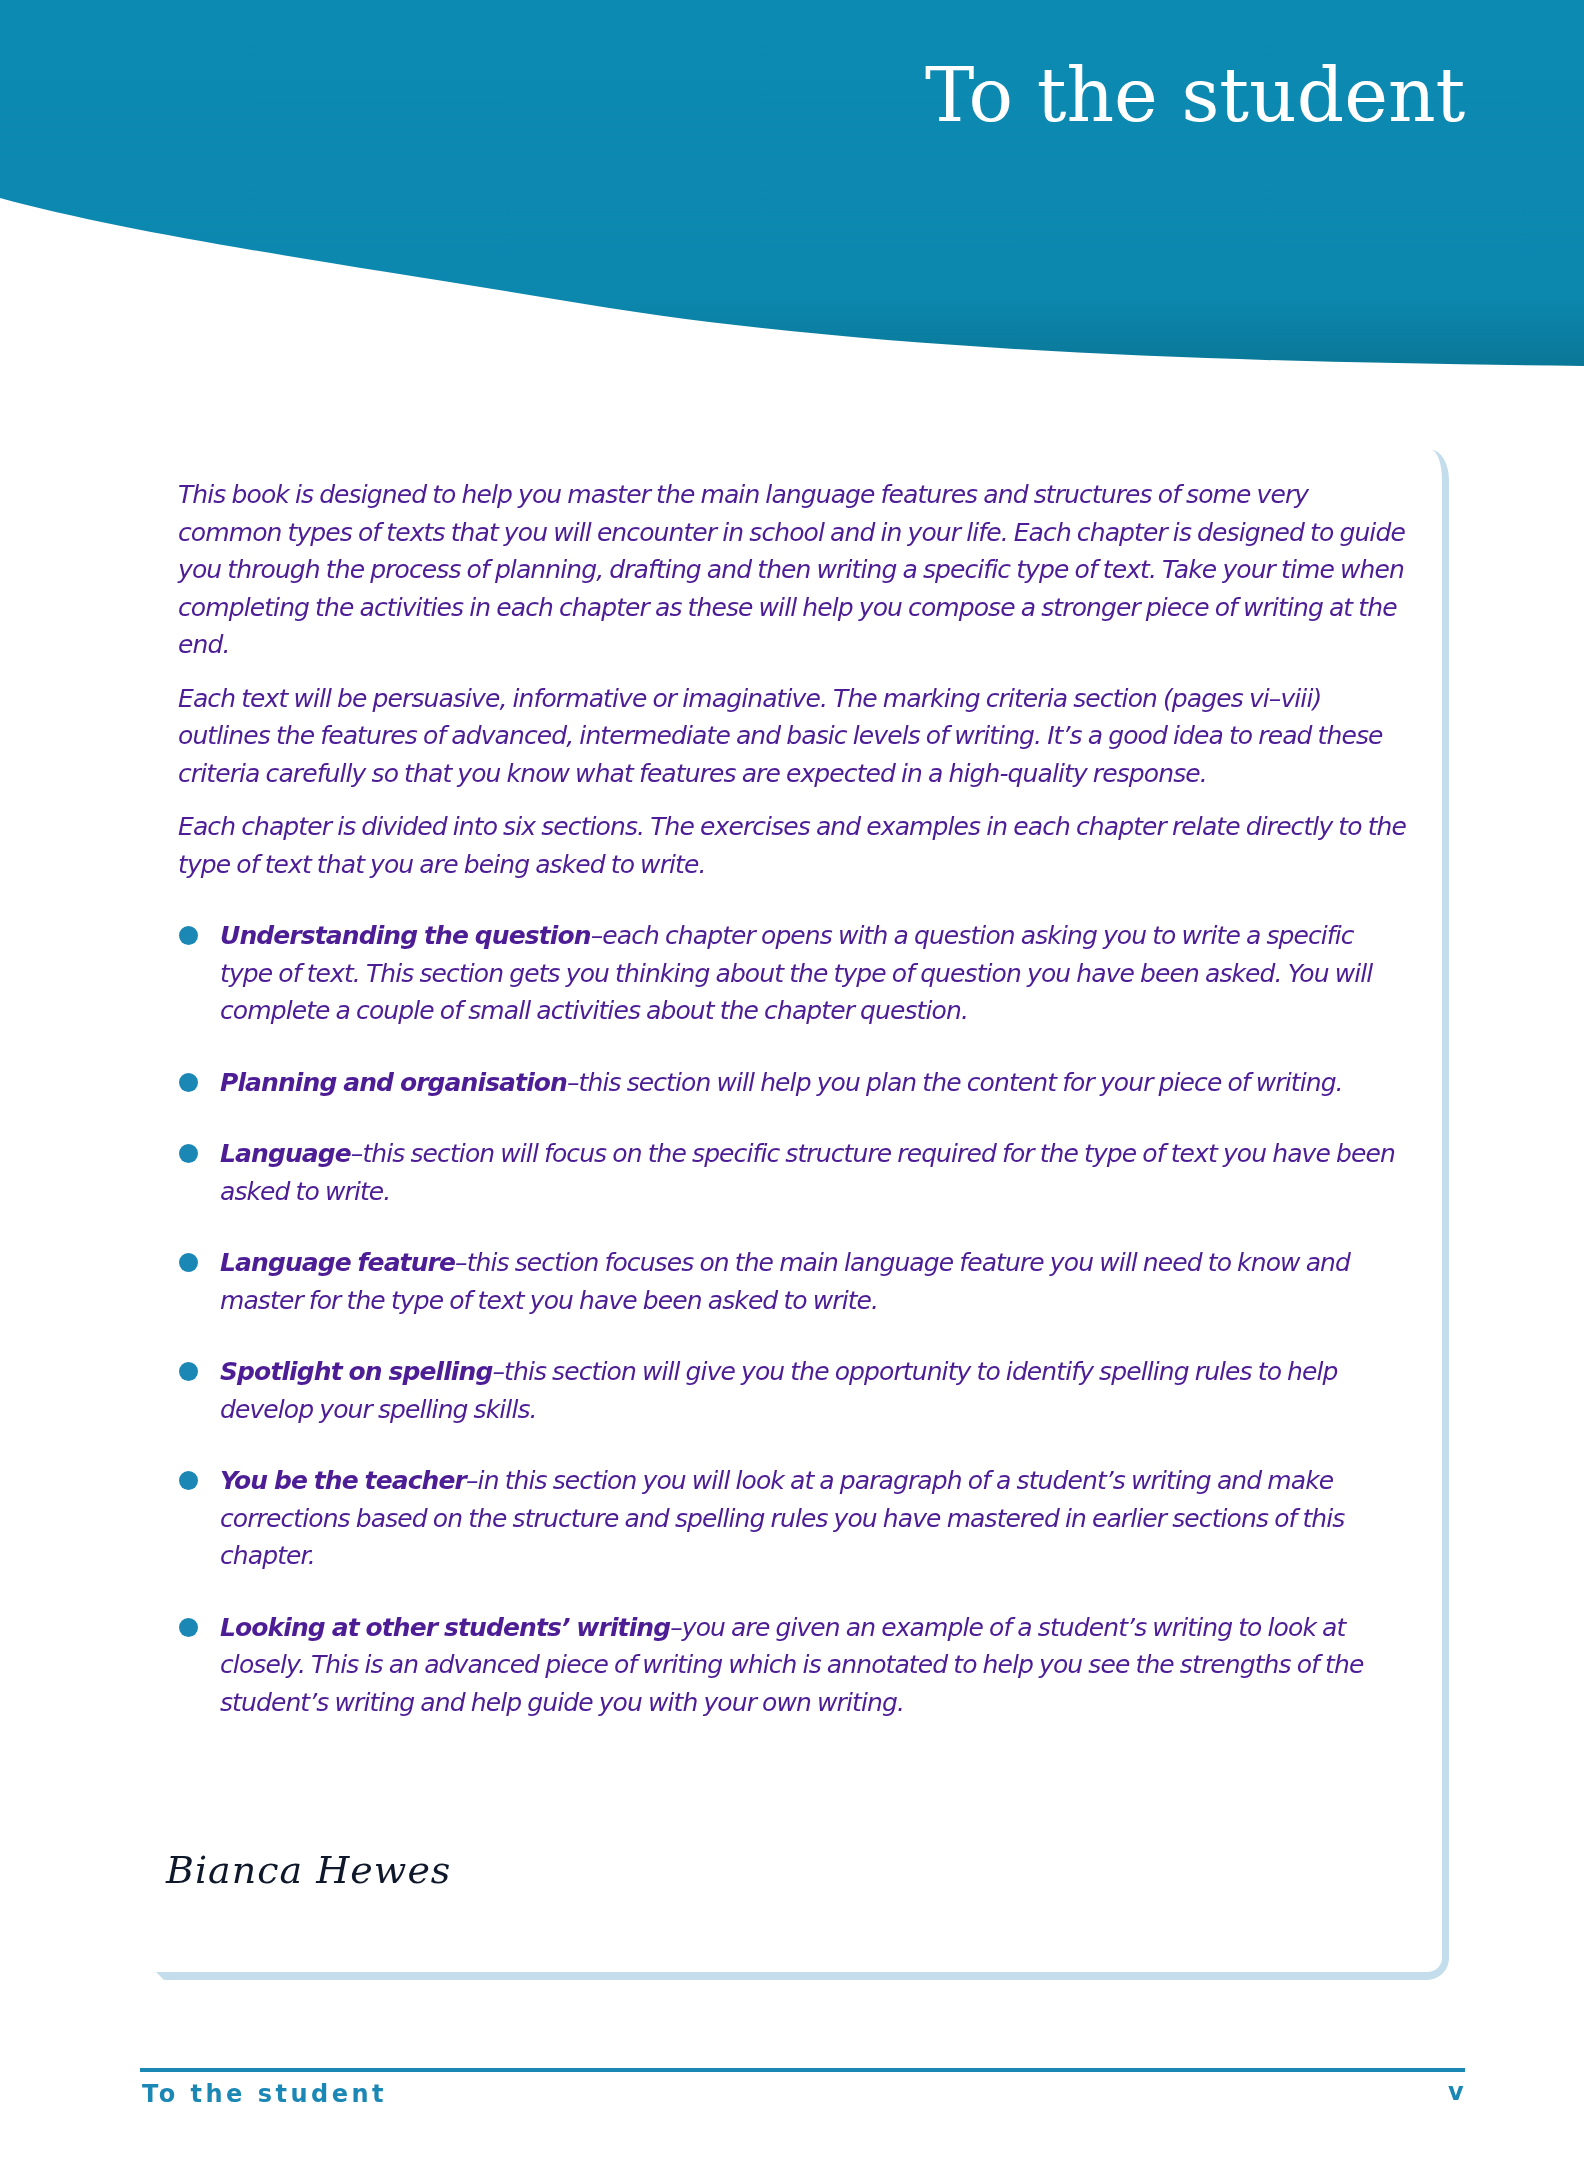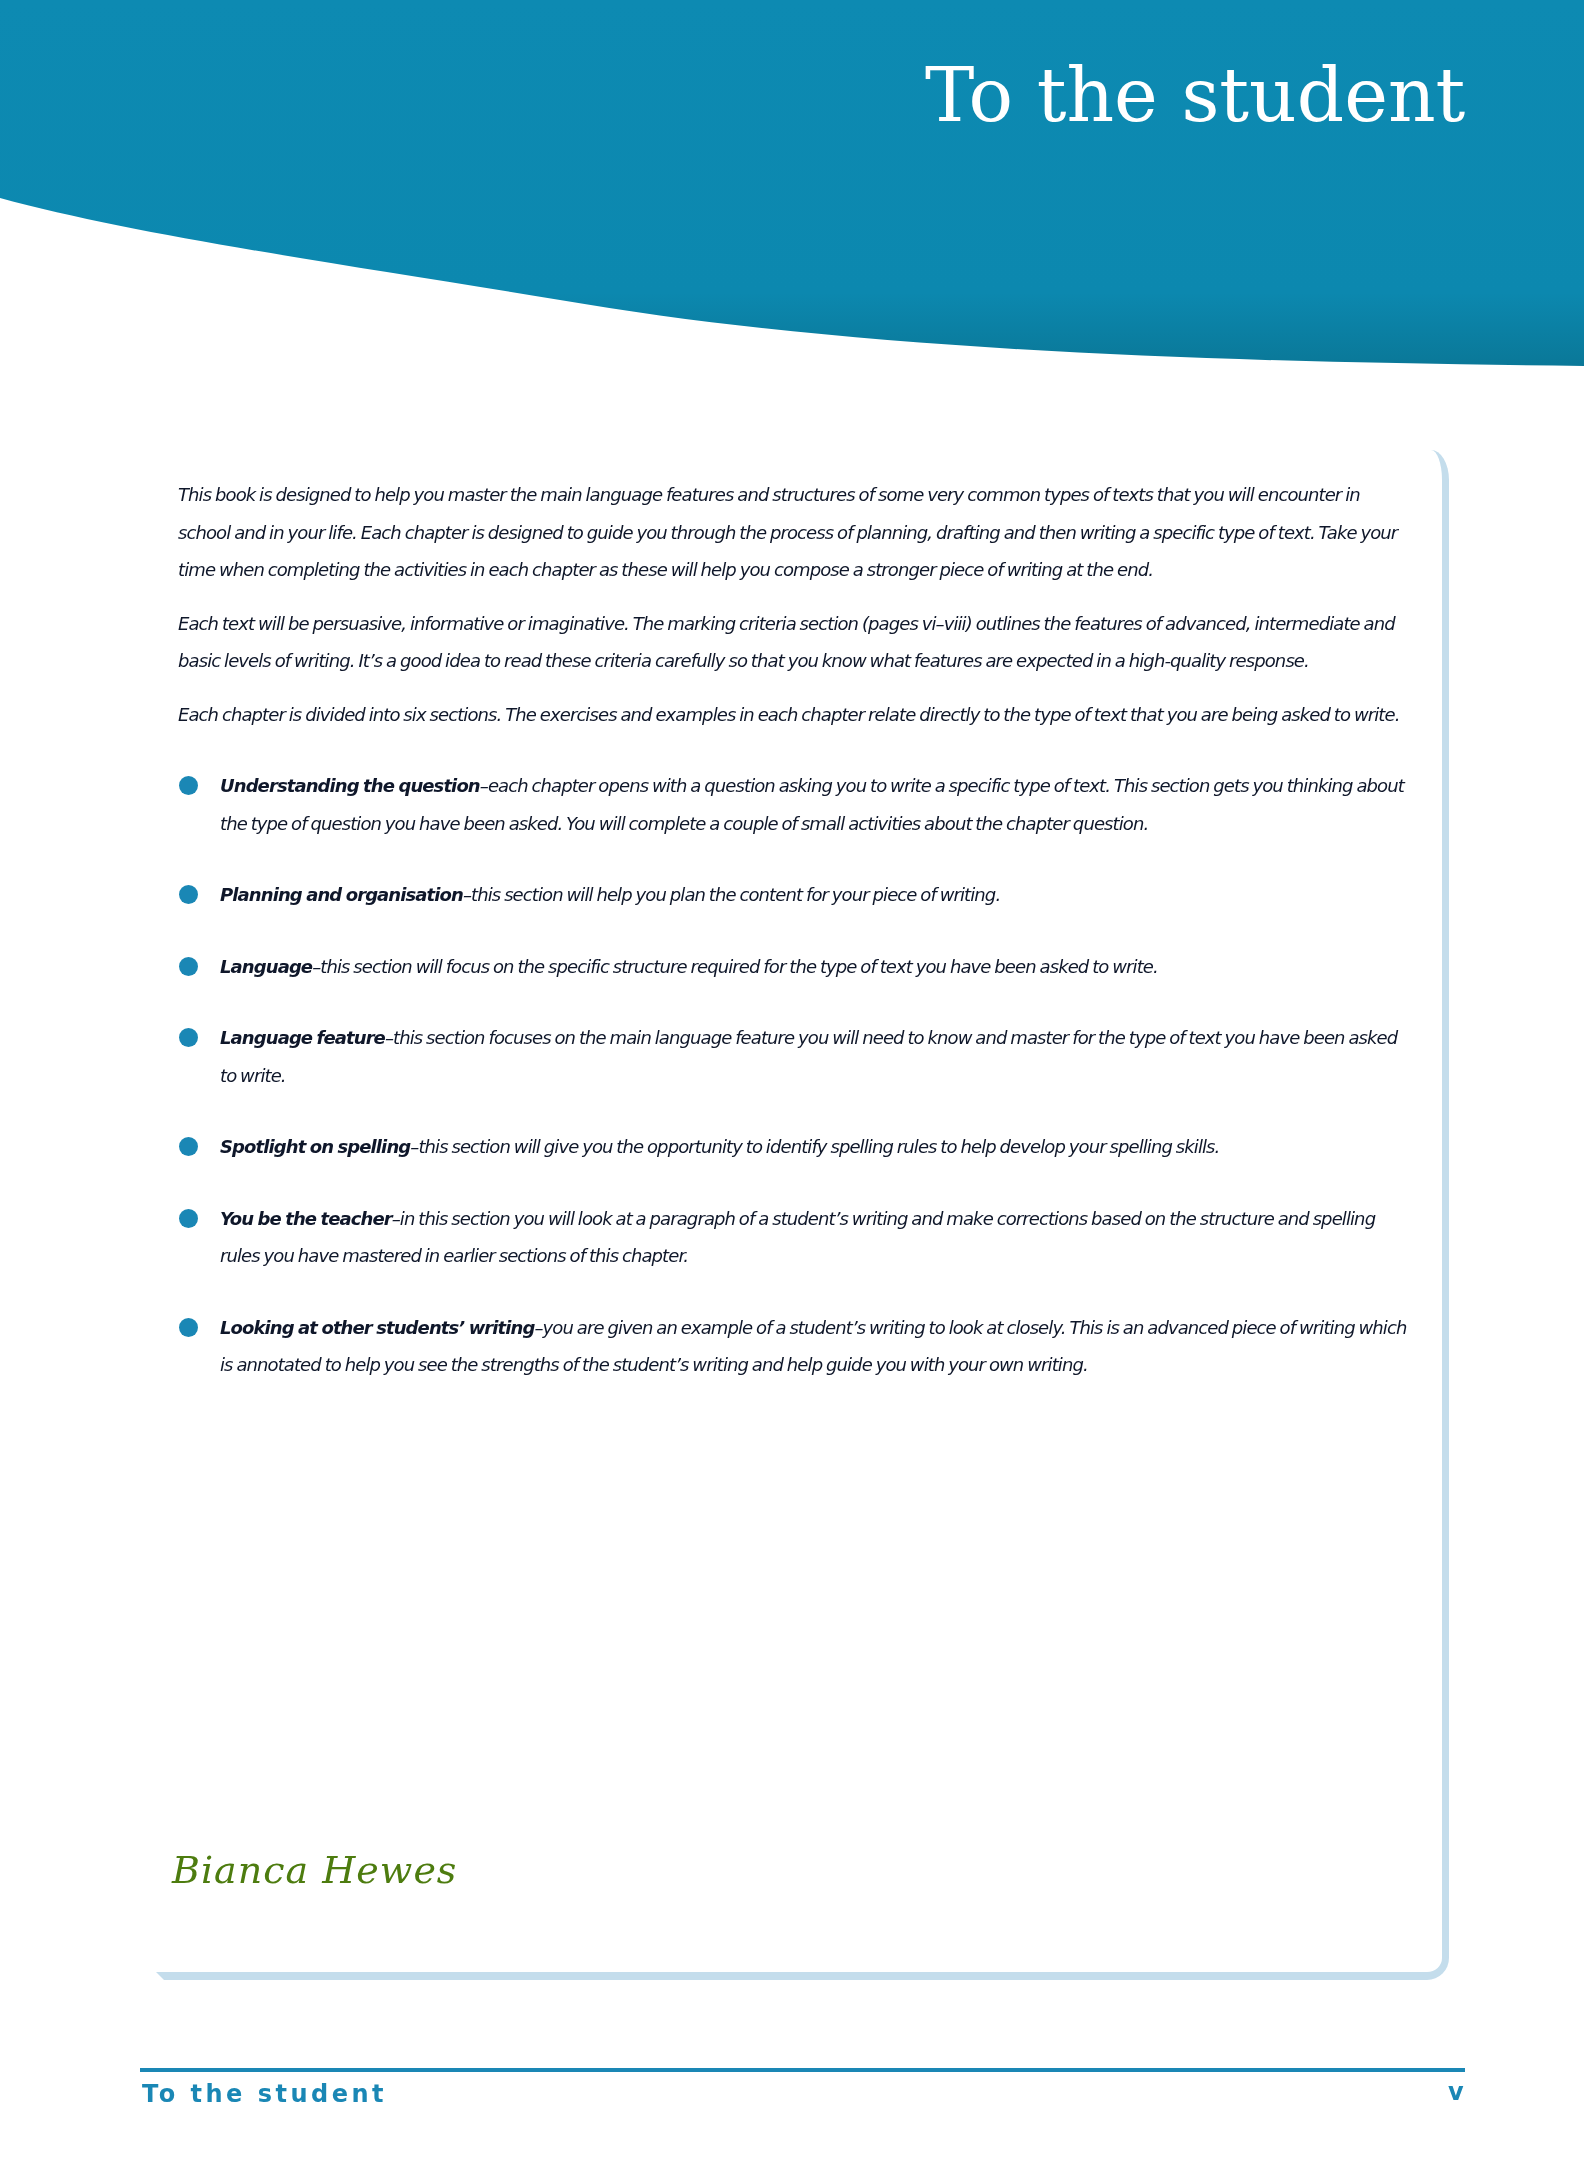--- a/index.html
+++ b/index.html
@@ -28,37 +28,37 @@
     }
     .content-box::before {
       content: ""; position: absolute; left: -4px; bottom: -8px;
       width: 12px; height: 8px; background: #ffffff;
       transform: skewX(45deg);
     }
     .body-text {
       position: absolute; left: 178px; top: 476px; width: 1232px;
       font-family: "DejaVu Sans", sans-serif;
       font-style: italic;
-      font-size: 18px; line-height: 37.5px; color: #0f172a;
+      font-size: 25px; line-height: 37.5px; color: #4c1d95;
       letter-spacing: -0.9px; word-spacing: -1px;
     }
     .body-text p { margin: 0 0 16px 0; }
     .bullets { list-style: none; margin: 0 0 16px 0; padding: 0; }
     .bullets li {
       position: relative; padding-left: 42px; margin-bottom: 16px; margin-top: 34px;
     }
     .bullet-dot {
       position: absolute; left: 1px; top: 9px; width: 19px; height: 19px;
       border-radius: 50%; background: #1A87B5;
     }
     .bullet-term { font-weight: bold; }
     .signature {
-      position: absolute; left: 172px; top: 1848px;
+      position: absolute; left: 166px; top: 1848px;
       font-family: "DejaVu Serif", serif; font-style: italic;
-      font-size: 38px; color: #4d7c0f; letter-spacing: 1px;
+      font-size: 38px; color: #0f172a; letter-spacing: 1px;
     }
     .footer-rule {
       position: absolute; left: 140px; top: 2068px; width: 1325px; height: 4px;
       background: #1A87B5;
     }
     .footer-label {
       position: absolute; left: 142px; top: 2080px;
       font-family: "DejaVu Sans", sans-serif; font-weight: bold;
       font-size: 24px; letter-spacing: 3.5px; color: #1A87B5;
     }

